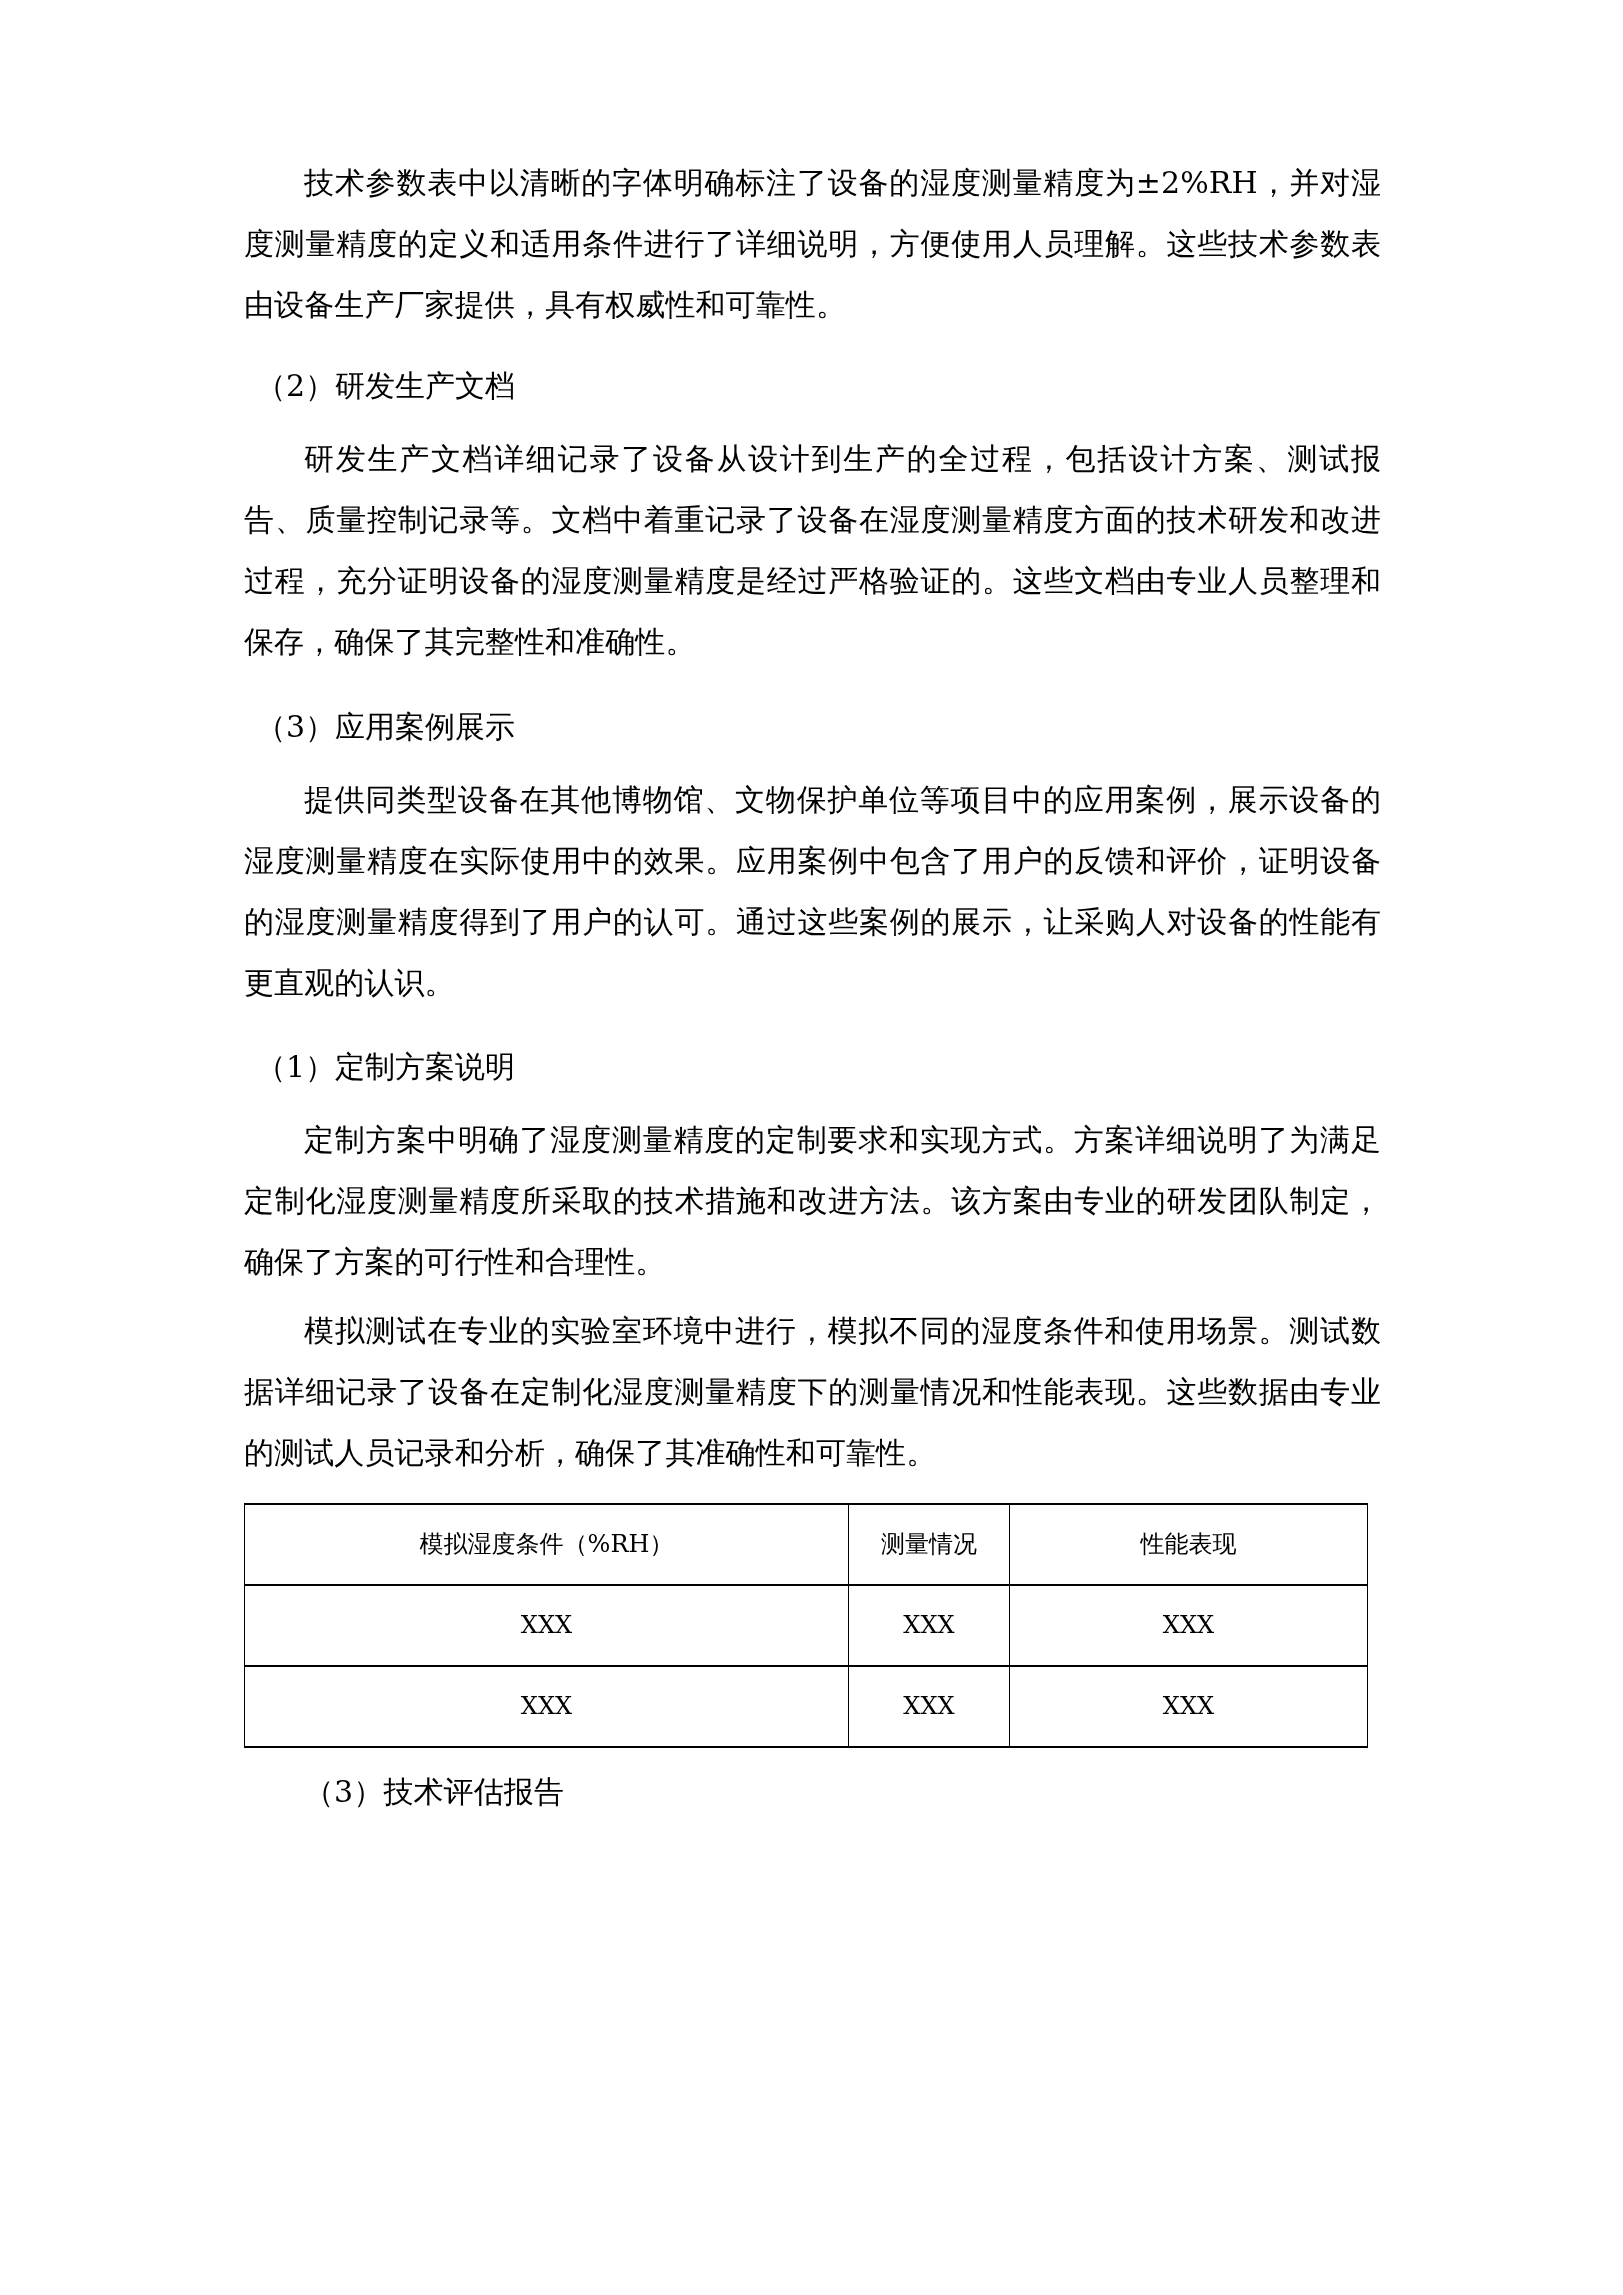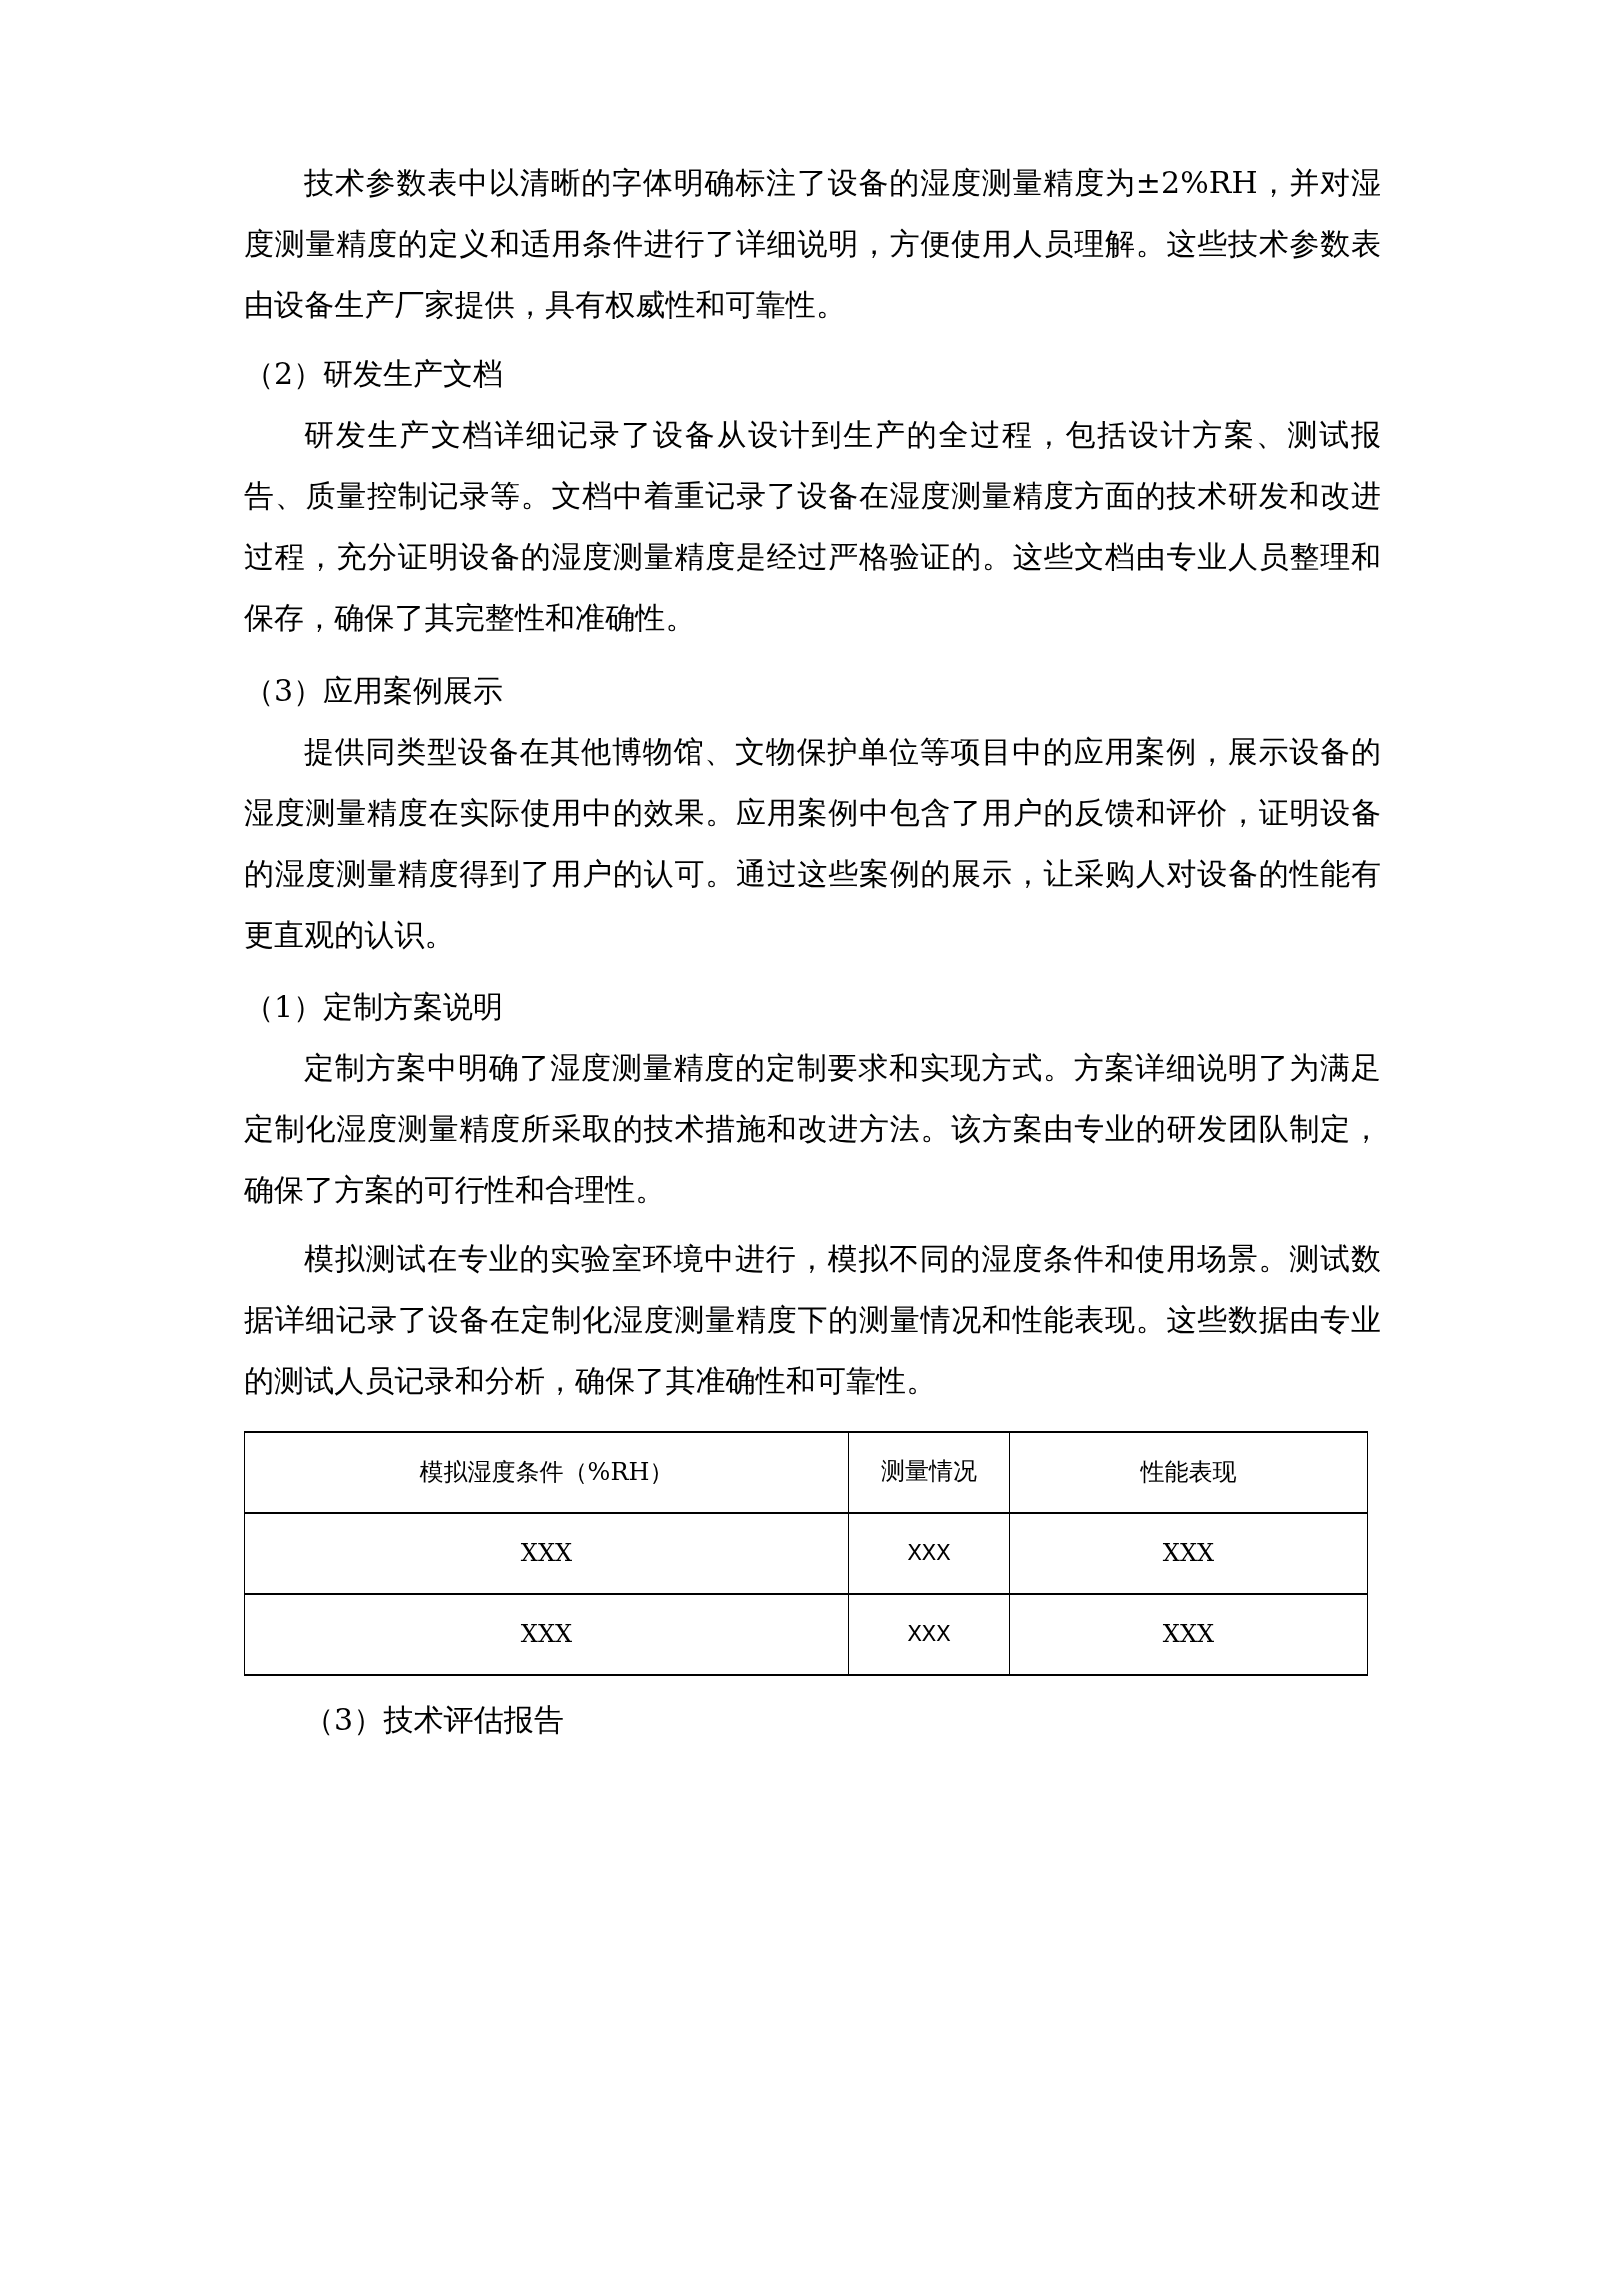--- a/index.html
+++ b/index.html
@@ -41,21 +41,21 @@
     margin: 0 0 2.6px 0;
     letter-spacing: 0.1px;
     word-break: break-all;
   }
 
   
   .heading {
     font-size: 30px;
     line-height: 61px;
     text-indent: 0;
-    margin: 0;
+    margin: 12px;
     text-align: left;
     white-space: nowrap;
   }
 
   .heading-num {
     font-size: 30px;
     line-height: 61px;
     text-indent: 0;
     margin: 0;
     text-align: left;
@@ -79,21 +79,21 @@
     border-bottom: 2.6px solid #000;
     text-align: center;
     vertical-align: middle;
     font-size: 24px;
     line-height: 39px;
     font-weight: normal;
     padding: 0;
     height: 79px;
   }
   .data-table .col-a { width: 603px; }
-  .data-table .col-b { width: 160px; font-family: Liberation Mono, monospace; }
+  .data-table .col-b { width: 160px; }
   .data-table .col-c { width: 357px; }
 
   .cell-xxx {
     font-family: "DejaVu Serif", "Liberation Serif", serif;
     font-size: 26px;
   }
 </style>
 </head>
 <body>
 

